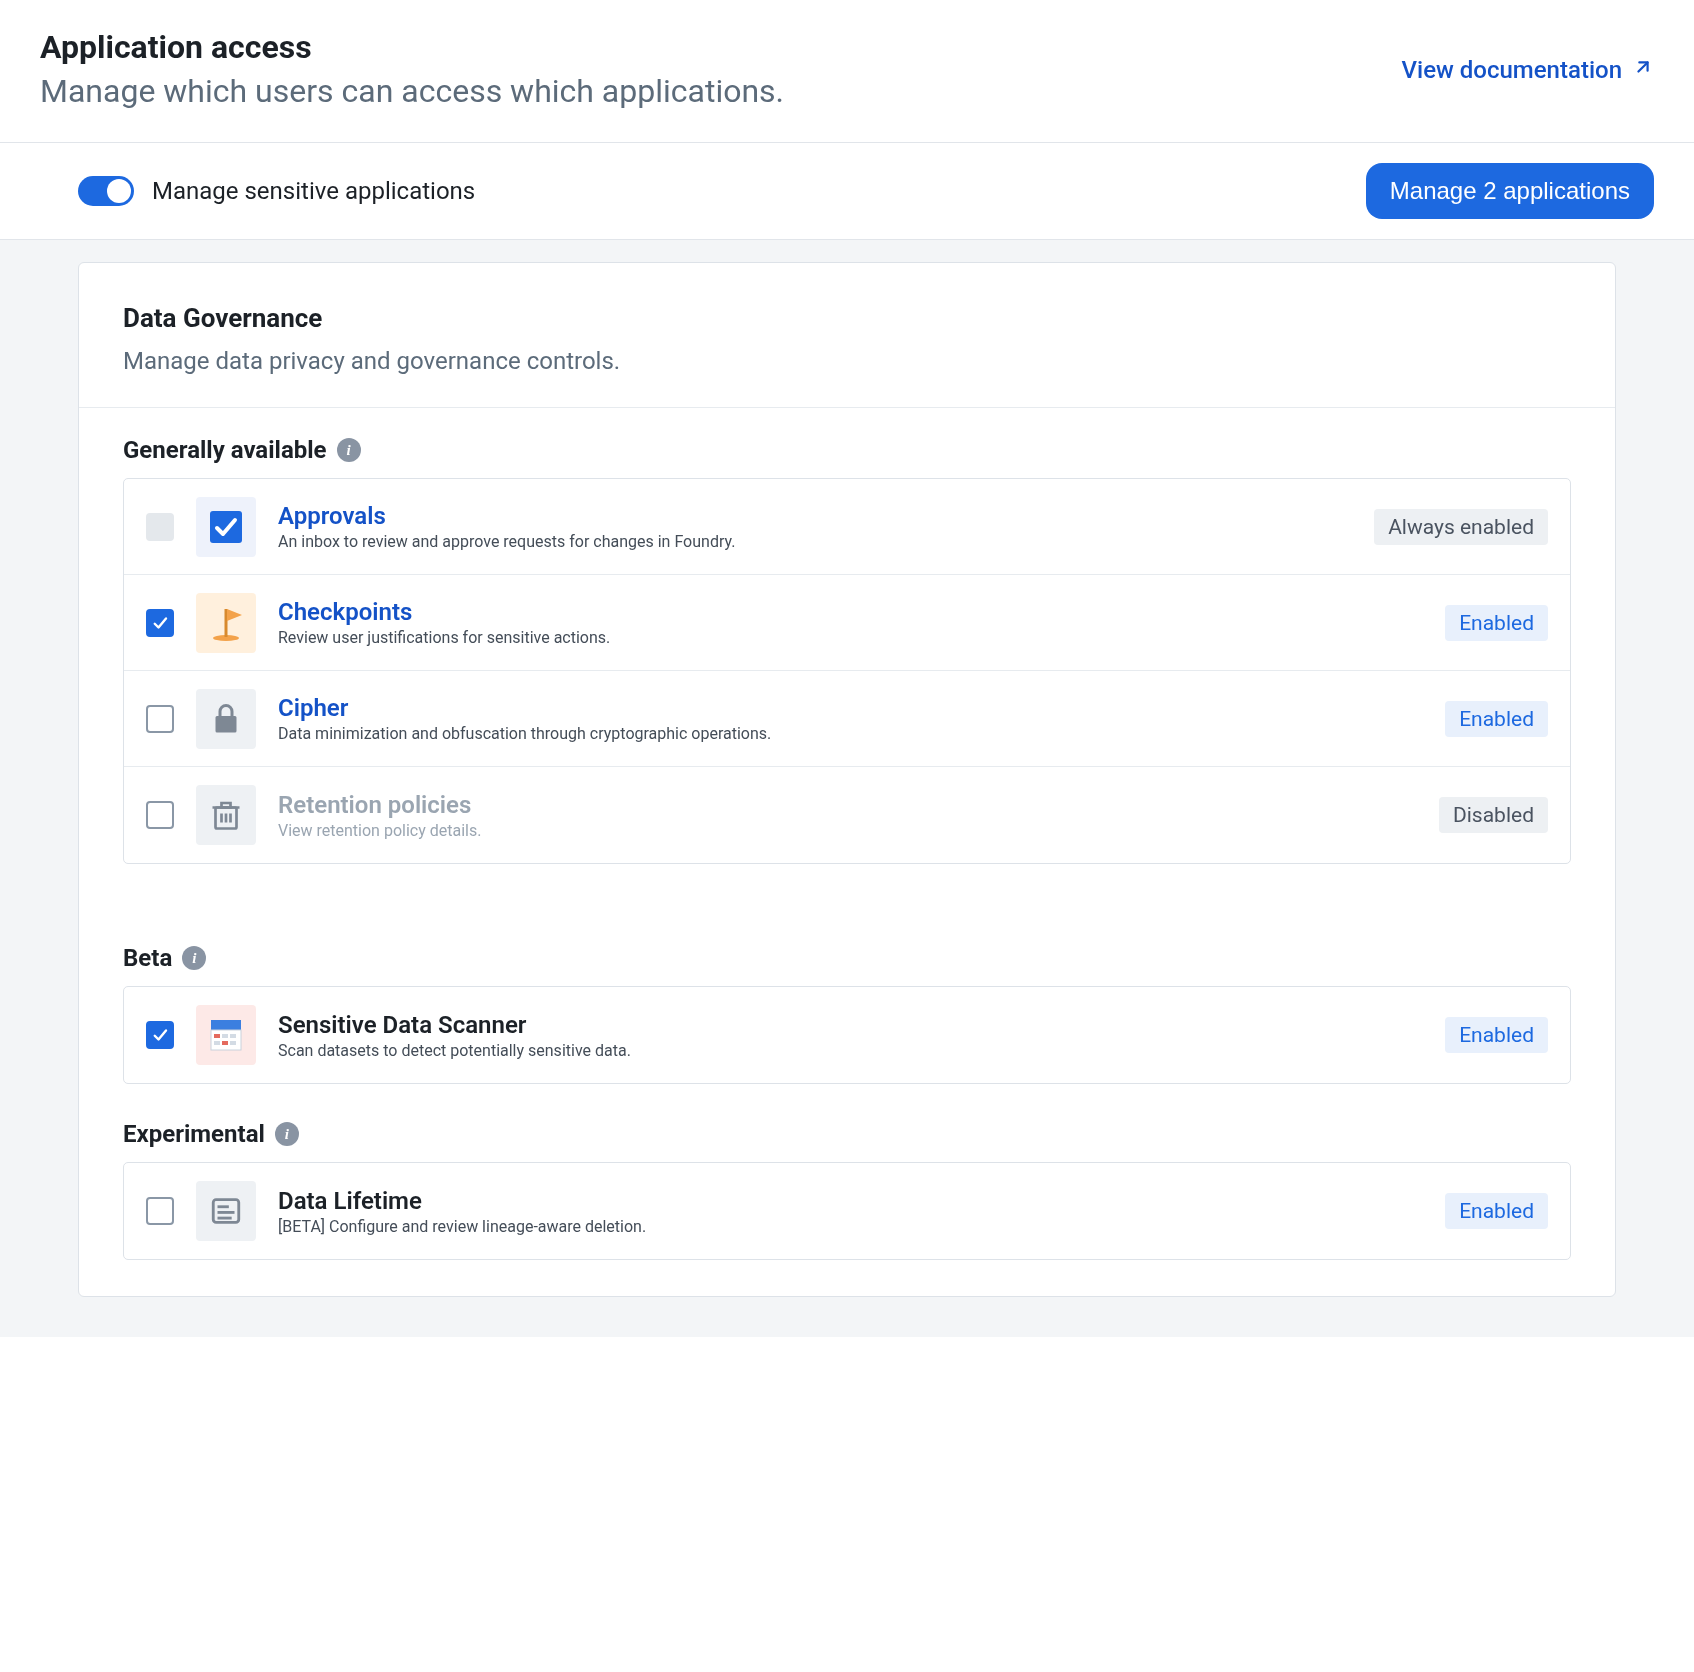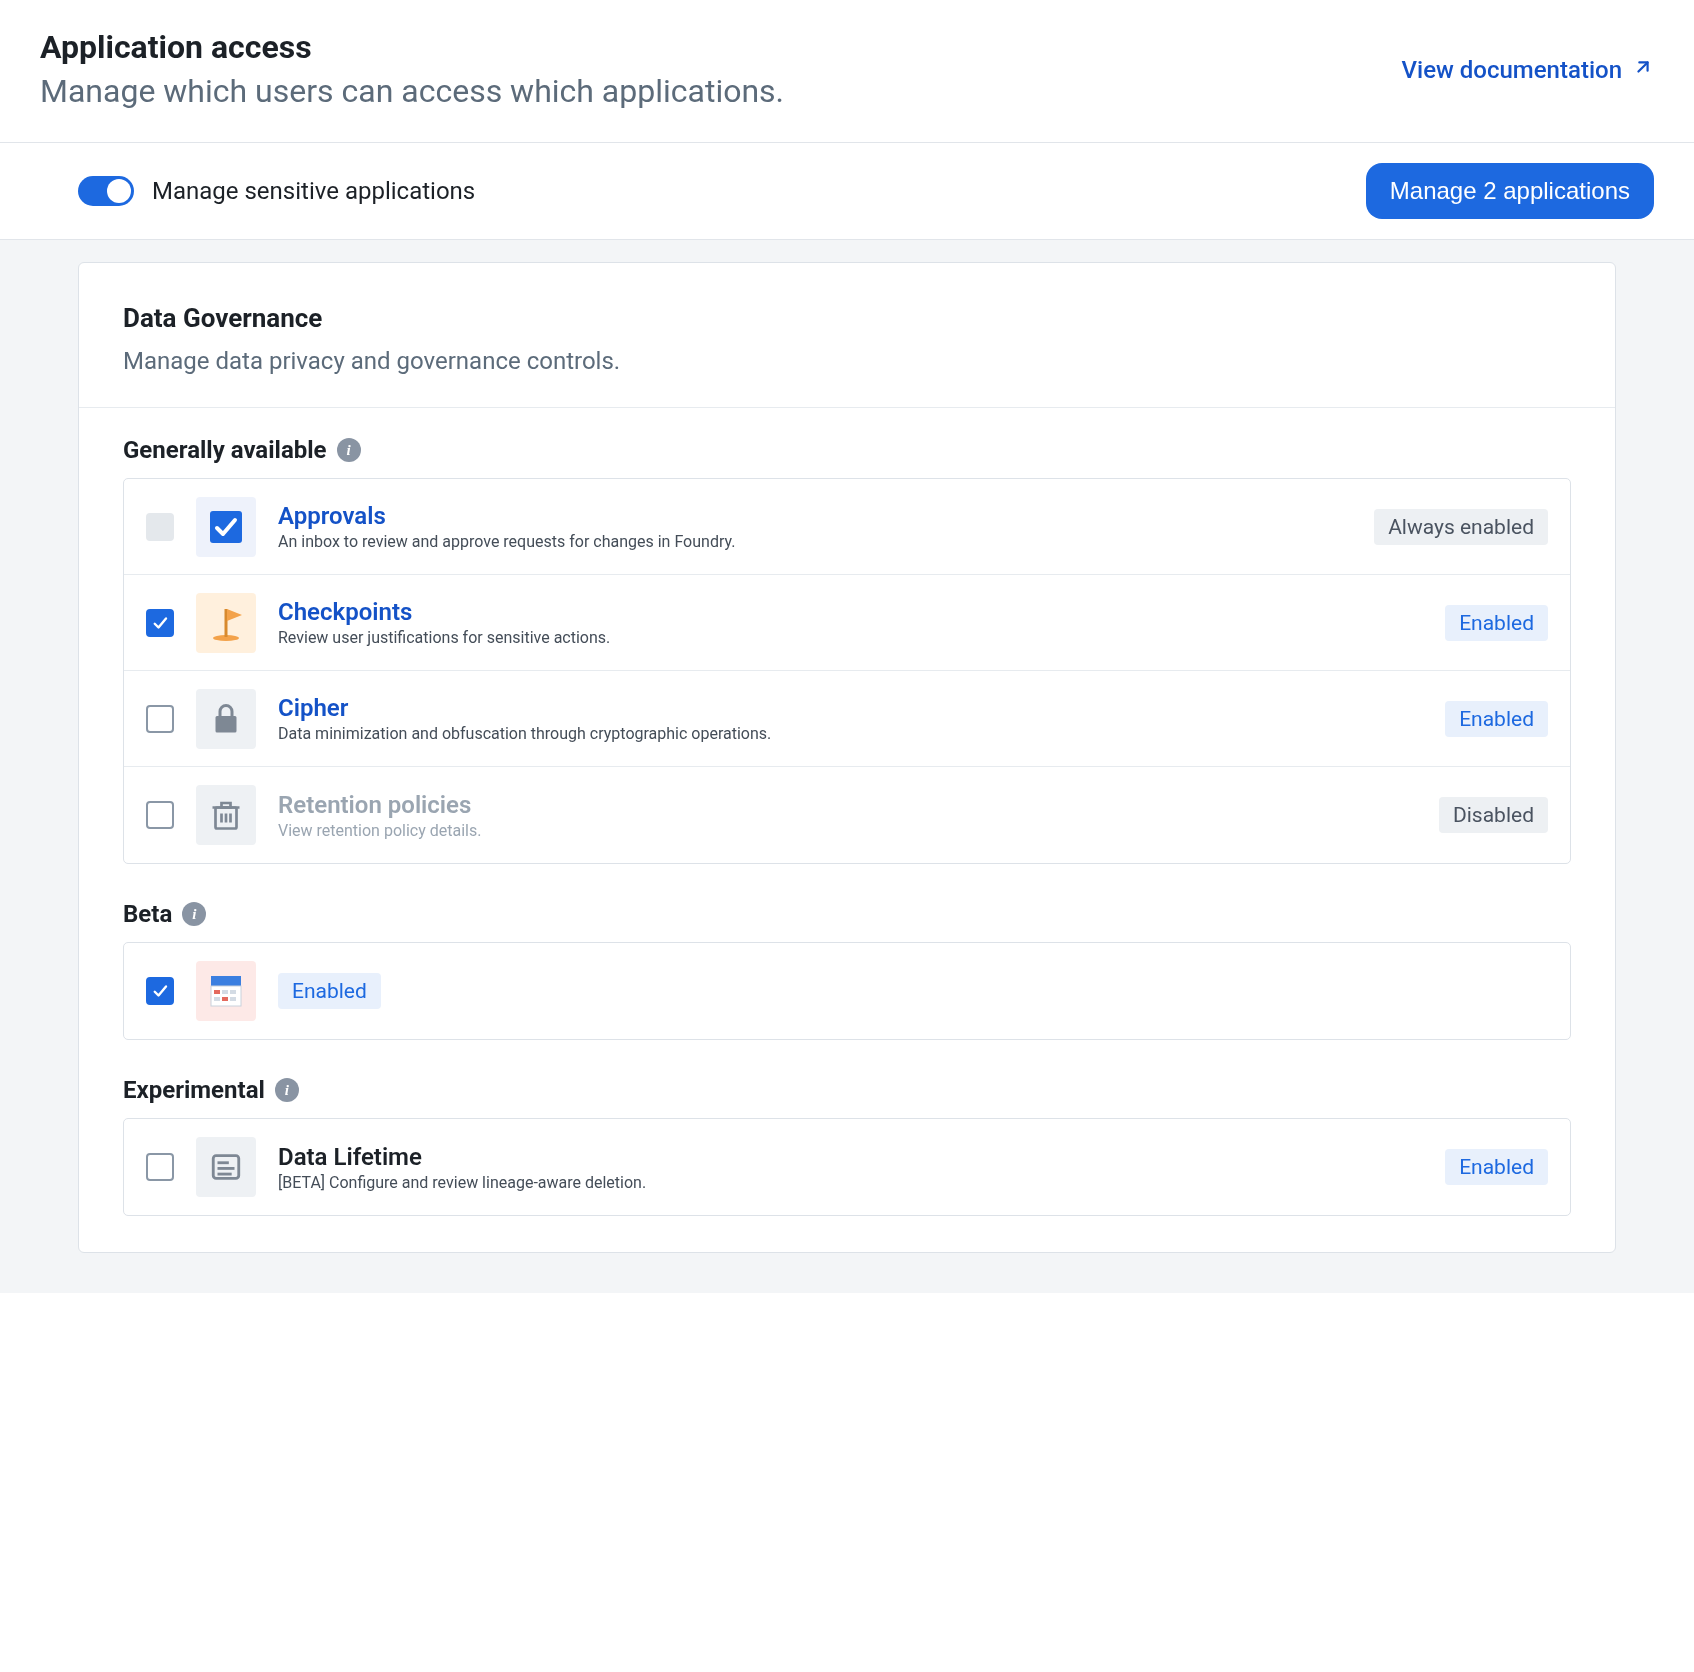--- a/index.html
+++ b/index.html
@@ -288,21 +288,21 @@
           <div class="row-body">
             <div class="row-title muted">Retention policies</div>
             <div class="row-desc muted">View retention policy details.</div>
           </div>
           <span class="badge disabled">Disabled</span>
         </div>
 
       </div>
     </div>
 
-    <div class="section" style="padding-top:0;">
+    <div class="section" style="padding-top:0;margin-top:44px;">
       <div class="section-heading">
         <span>Beta</span>
         <span class="info-icon">i</span>
       </div>
       <div class="list">
         <div class="row">
           <span class="cb checked">
             <svg viewBox="0 0 24 24">
                 <path d="M5 13 l5 5 l10 -12" stroke="#fff" stroke-width="3.2" fill="none" stroke-linecap="round" stroke-linejoin="round"></path>
               </svg>
@@ -312,20 +312,24 @@
                 <rect x="6" y="6" width="30" height="10" fill="#3b7fe0"></rect>
                 <rect x="6" y="16" width="30" height="20" fill="#fff" stroke="#c9d2dc"></rect>
                 <rect x="9" y="20" width="6" height="4" fill="#e46a5e"></rect>
                 <rect x="17" y="20" width="6" height="4" fill="#d3dbe4"></rect>
                 <rect x="25" y="20" width="6" height="4" fill="#d3dbe4"></rect>
                 <rect x="9" y="27" width="6" height="4" fill="#d3dbe4"></rect>
                 <rect x="17" y="27" width="6" height="4" fill="#e46a5e"></rect>
                 <rect x="25" y="27" width="6" height="4" fill="#d3dbe4"></rect>
               </svg>
           </span>
+          <div class="row-body">
+            <div class="row-title plain">Sensitive Data Scanner</div>
+            <div class="row-desc">Scan datasets to detect potentially sensitive data.</div>
+          </div>
           <span class="badge enabled">Enabled</span>
         </div>
       </div>
     </div>
 
     <div class="section" style="padding-top:0;">
       <div class="section-heading">
         <span>Experimental</span>
         <span class="info-icon">i</span>
       </div>

